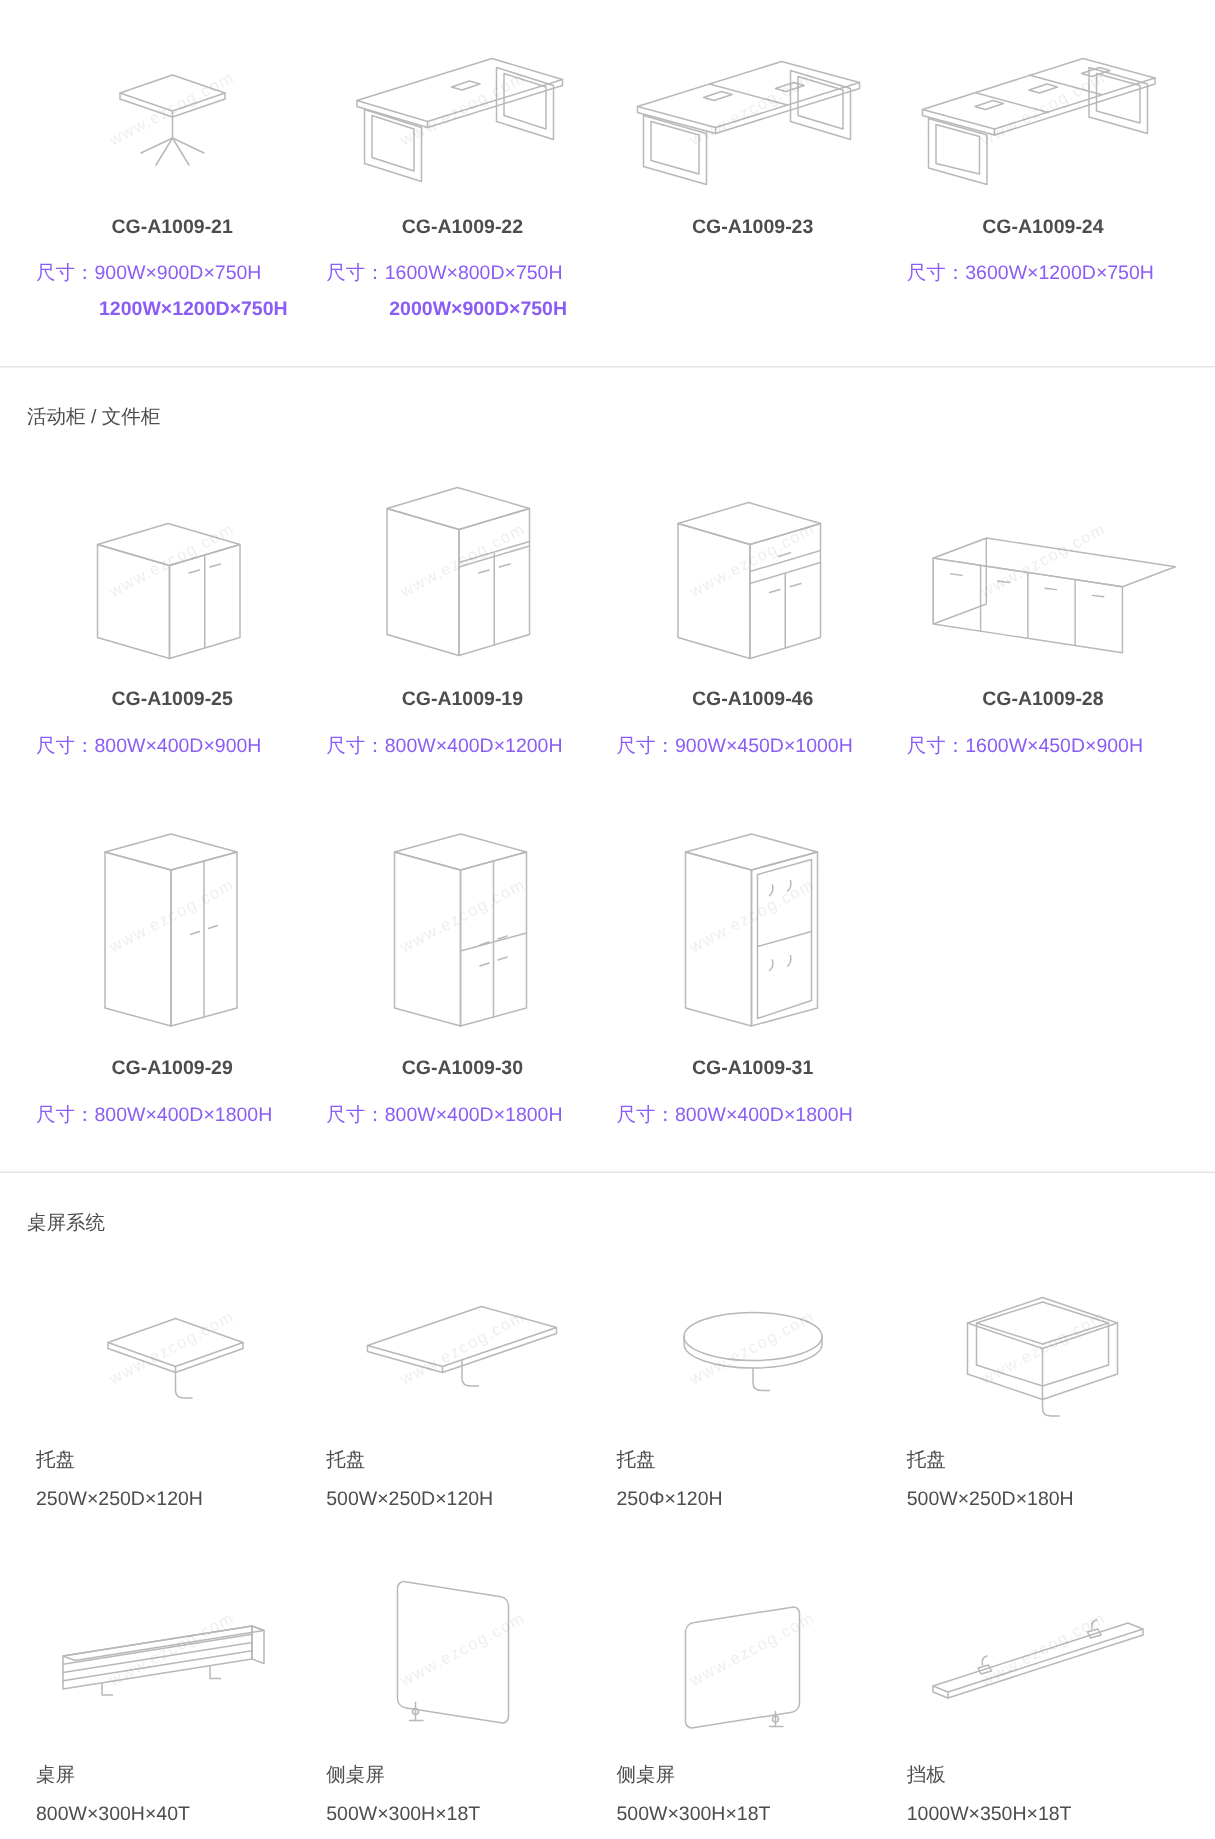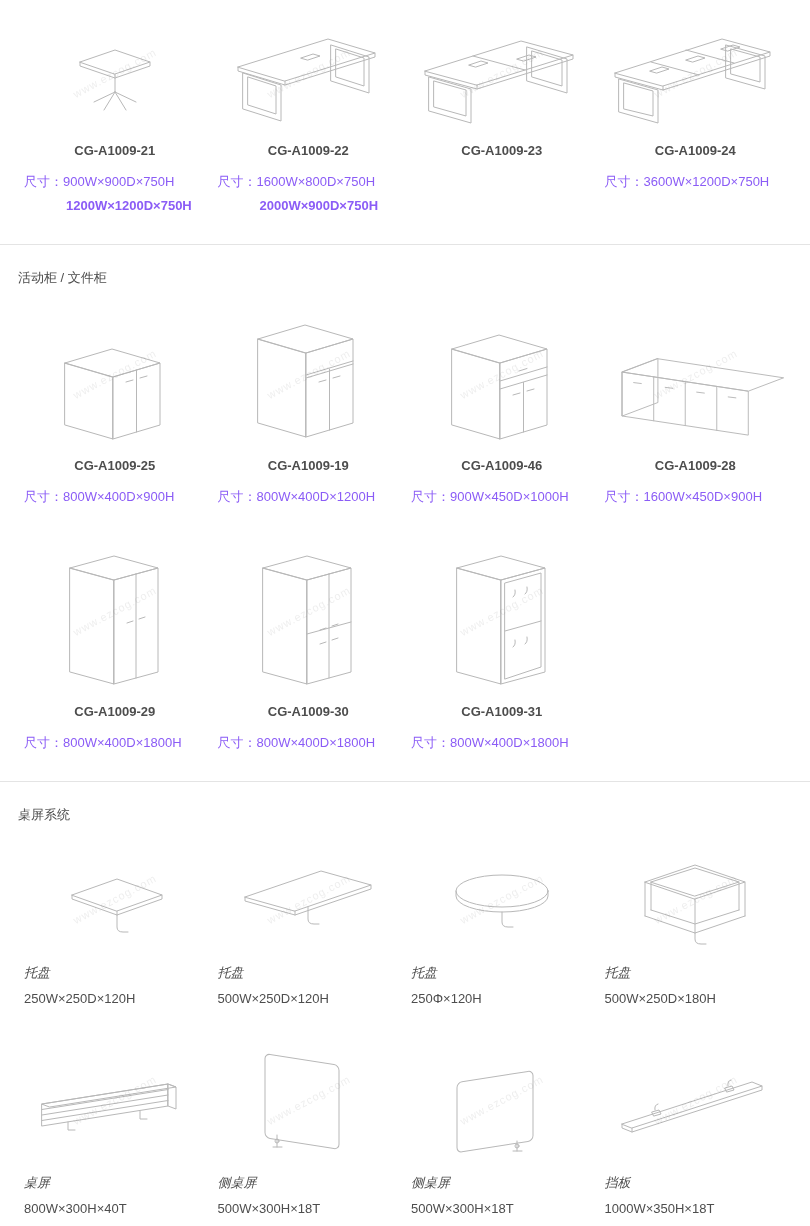--- a/index.html
+++ b/index.html
@@ -22,21 +22,21 @@
   .fig-tray { height:102px; }
   .fig-screen { height:118px; }
   .wm {
     position:absolute; left:0; right:0; top:42%; text-align:center;
     transform:rotate(-28deg); color:rgba(125,125,125,0.13);
     font-size:11px; letter-spacing:1px; pointer-events:none; user-select:none;
   }
   .code { text-align:center; margin-top:13px; color:#4d4d4d;font-weight:bold; }
   .dims { margin-top:12px; line-height:24px; color:#8b5cf6; }
   .dim-indent { padding-left:42px;font-weight:bold; }
-  .label { margin-top:12px; color:#4d4d4d;font-style:italic; }
+  .label { margin-top:12px; color:#4d4d4d; }
   .dims-flush { margin-top:6px; line-height:22px; color:#4d4d4d; }
   .divider { border:none; border-top:1px solid #e4e4e4; margin:26px -18px 0; }
   .section-title { font-size:13px; font-weight:normal; color:#4d4d4d; margin:24px 0 26px; }
   svg { stroke:#b8b8b8; fill:none; stroke-width:1; stroke-linejoin:round; stroke-linecap:round; }
 </style>
 </head>
 <body>
 
 <div class="page">
 

